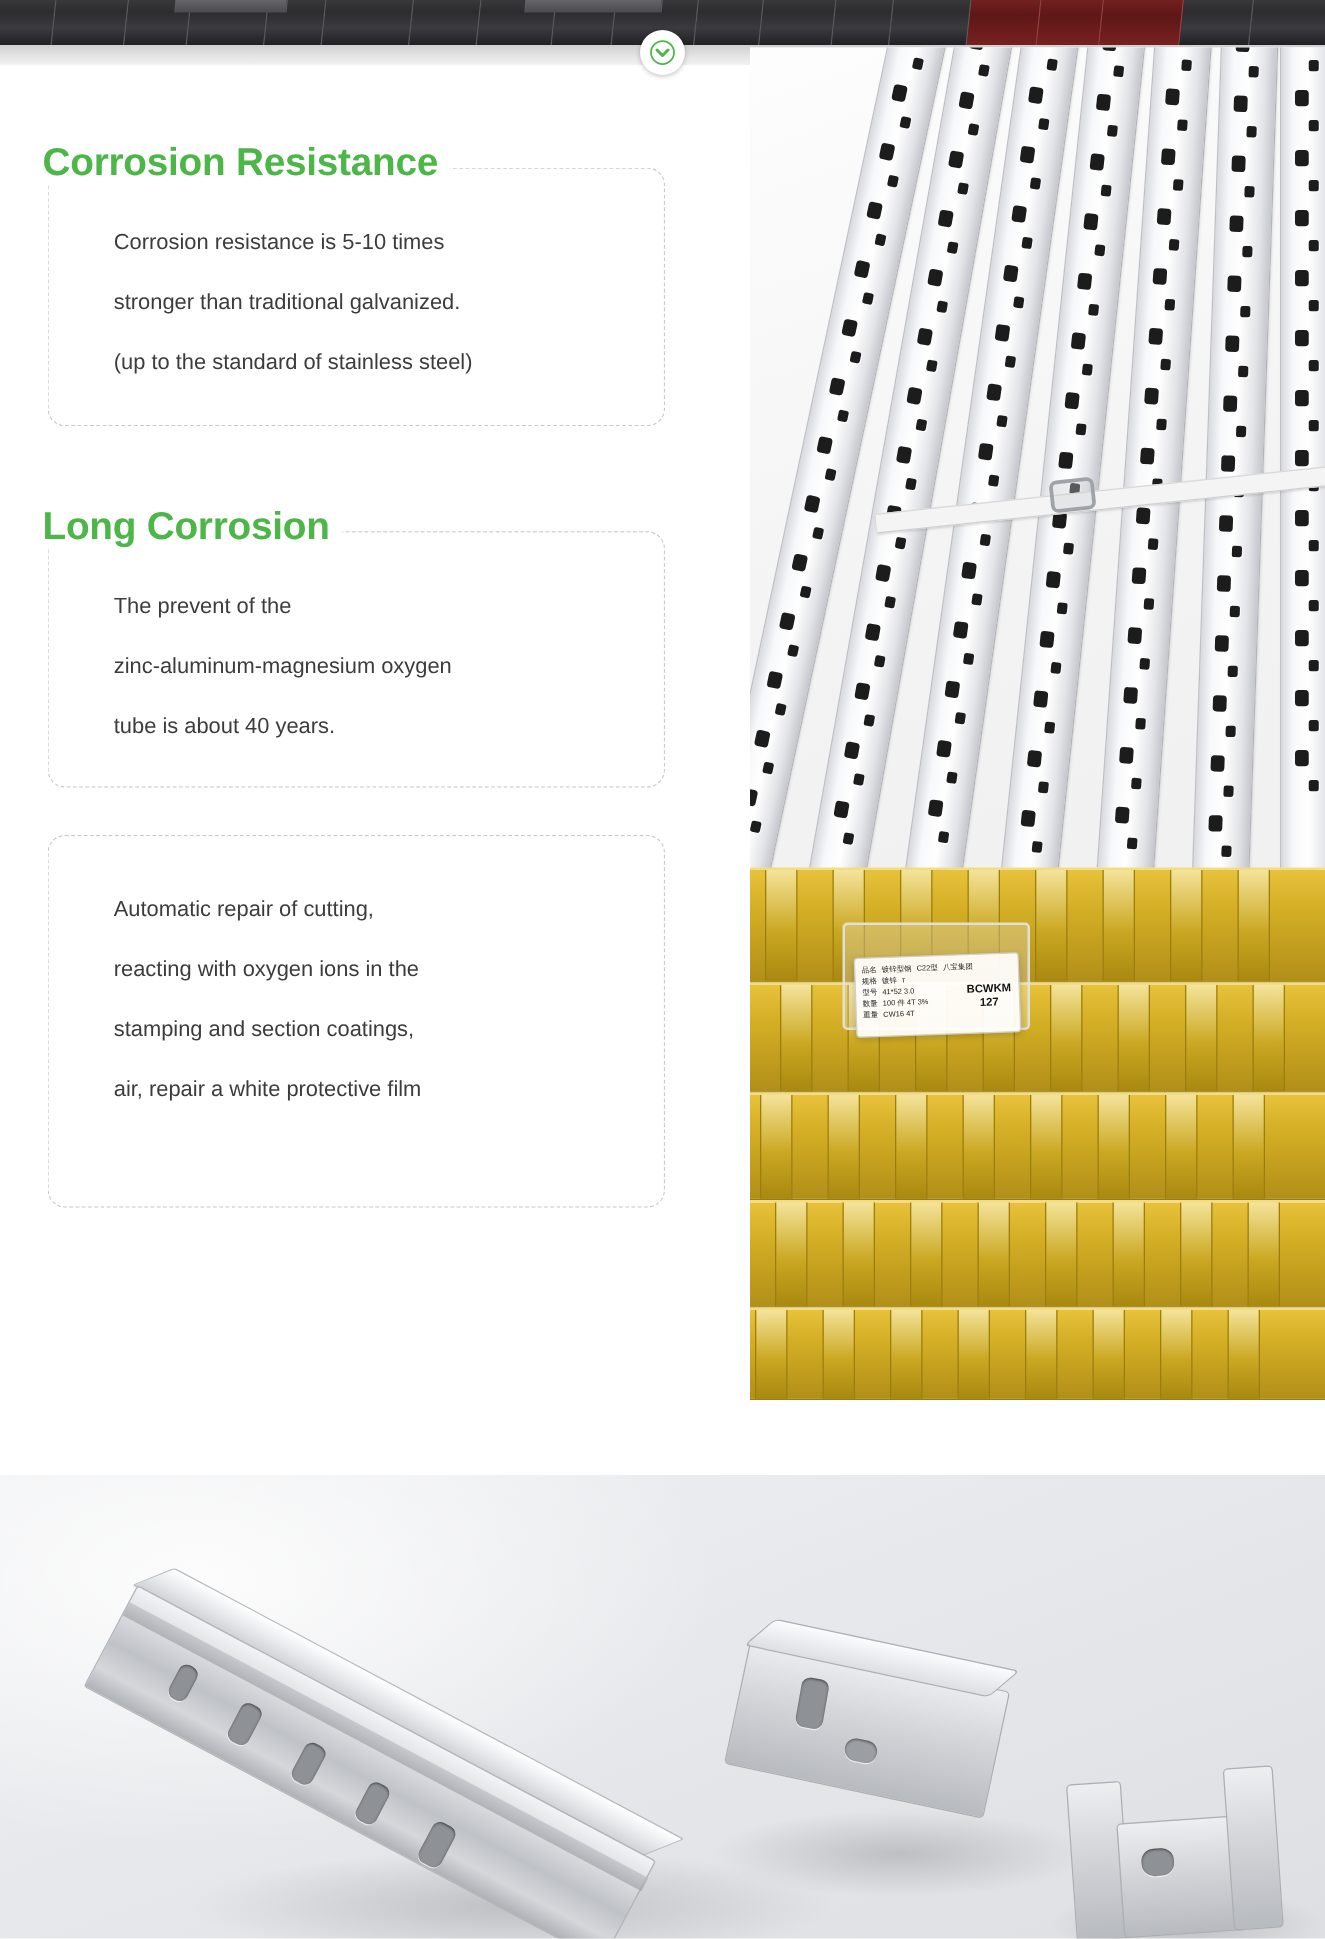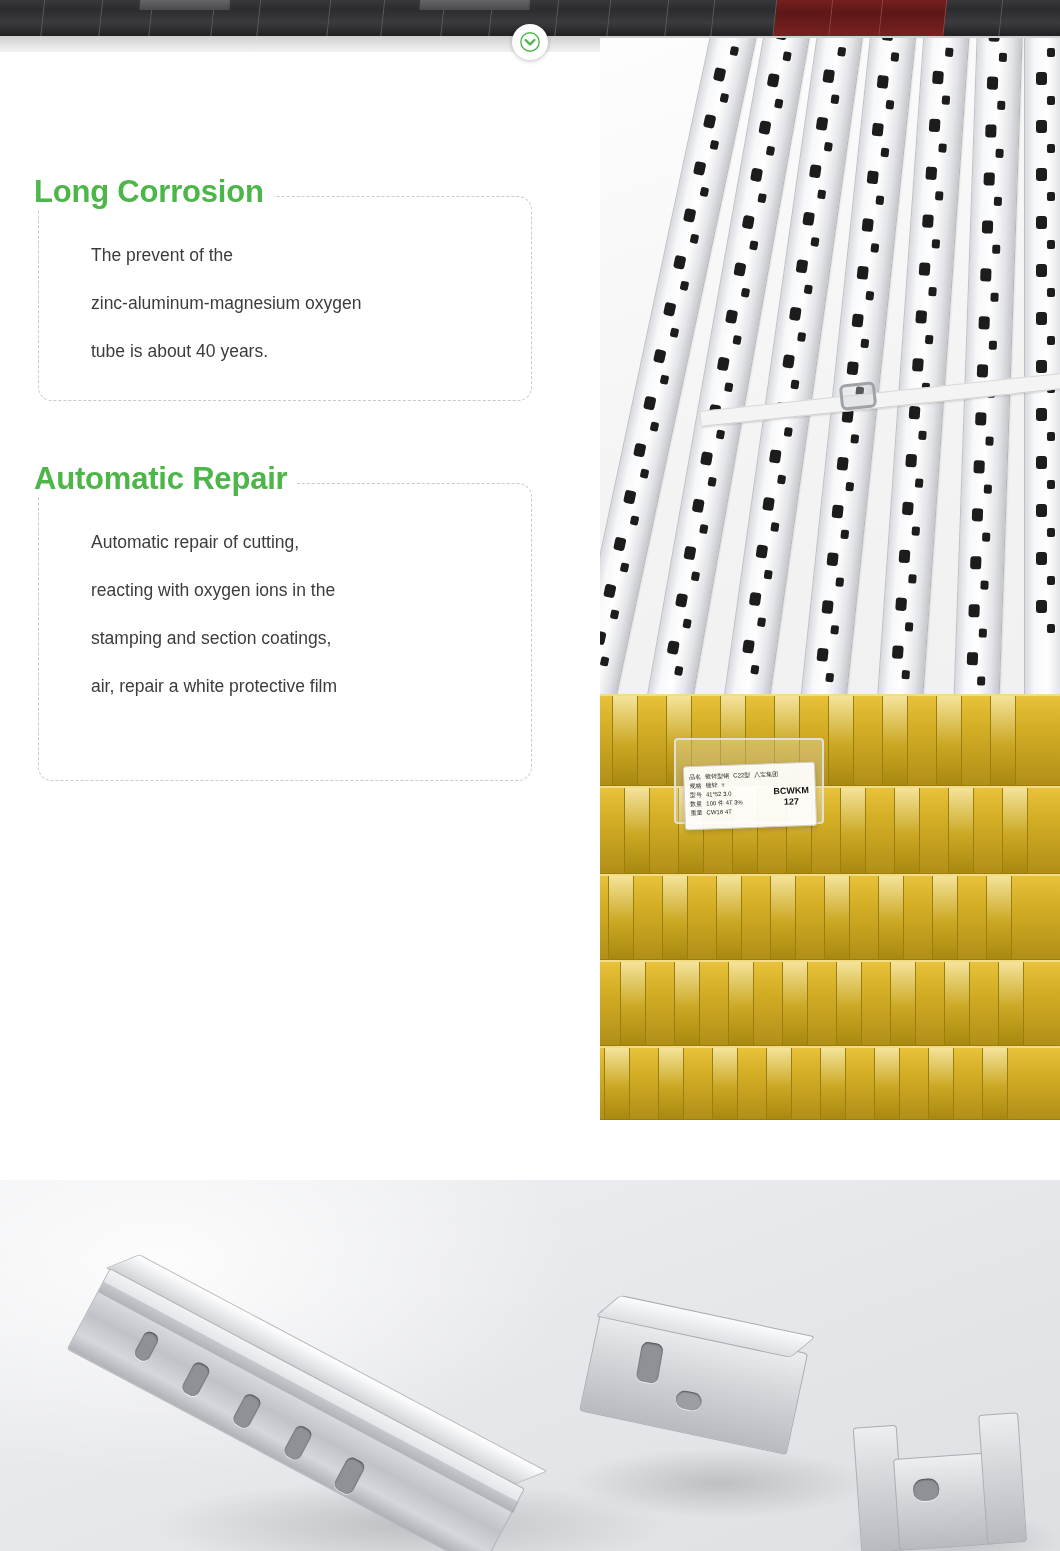--- a/index.html
+++ b/index.html
@@ -302,33 +302,38 @@
   <div class="chevron-badge">
     <svg width="20" height="20" viewBox="0 0 20 20">
       <circle cx="10" cy="10" r="9.2" fill="none" stroke="#4cb648" stroke-width="1.4"></circle>
       <path d="M5.6 8 L10 12.4 L14.4 8" fill="none" stroke="#4cb648" stroke-width="2.4" stroke-linecap="round" stroke-linejoin="round"></path>
     </svg>
   </div>
 
   <div class="features">
 
     <div class="feature" id="feature-corrosion">
+      <div class="feature-title">Corrosion Resistance</div>
+      <div class="feature-box">
+        <p>Corrosion resistance is 5-10 times</p>
+        <p class="nojust">stronger than traditional galvanized.</p>
+        <p class="nojust">(up to the standard of stainless steel)</p>
+      </div>
     </div>
 
     <div class="feature" id="feature-lifespan">
       <div class="feature-title">Long Corrosion</div>
       <div class="feature-box">
         <p class="nojust">The prevent of the</p>
         <p class="nojust">zinc-aluminum-magnesium oxygen</p>
         <p class="nojust">tube is about 40 years.</p>
       </div>
     </div>
 
     <div class="feature" id="feature-repair">
-      <div class="feature-title">Automatic Repair</div>
       <div class="feature-box">
         <p>Automatic repair of cutting,</p>
         <p>reacting with oxygen ions in the</p>
         <p>stamping and section coatings,</p>
         <p class="nojust">air, repair a white protective film</p>
       </div>
     </div>
 
   </div>
 

